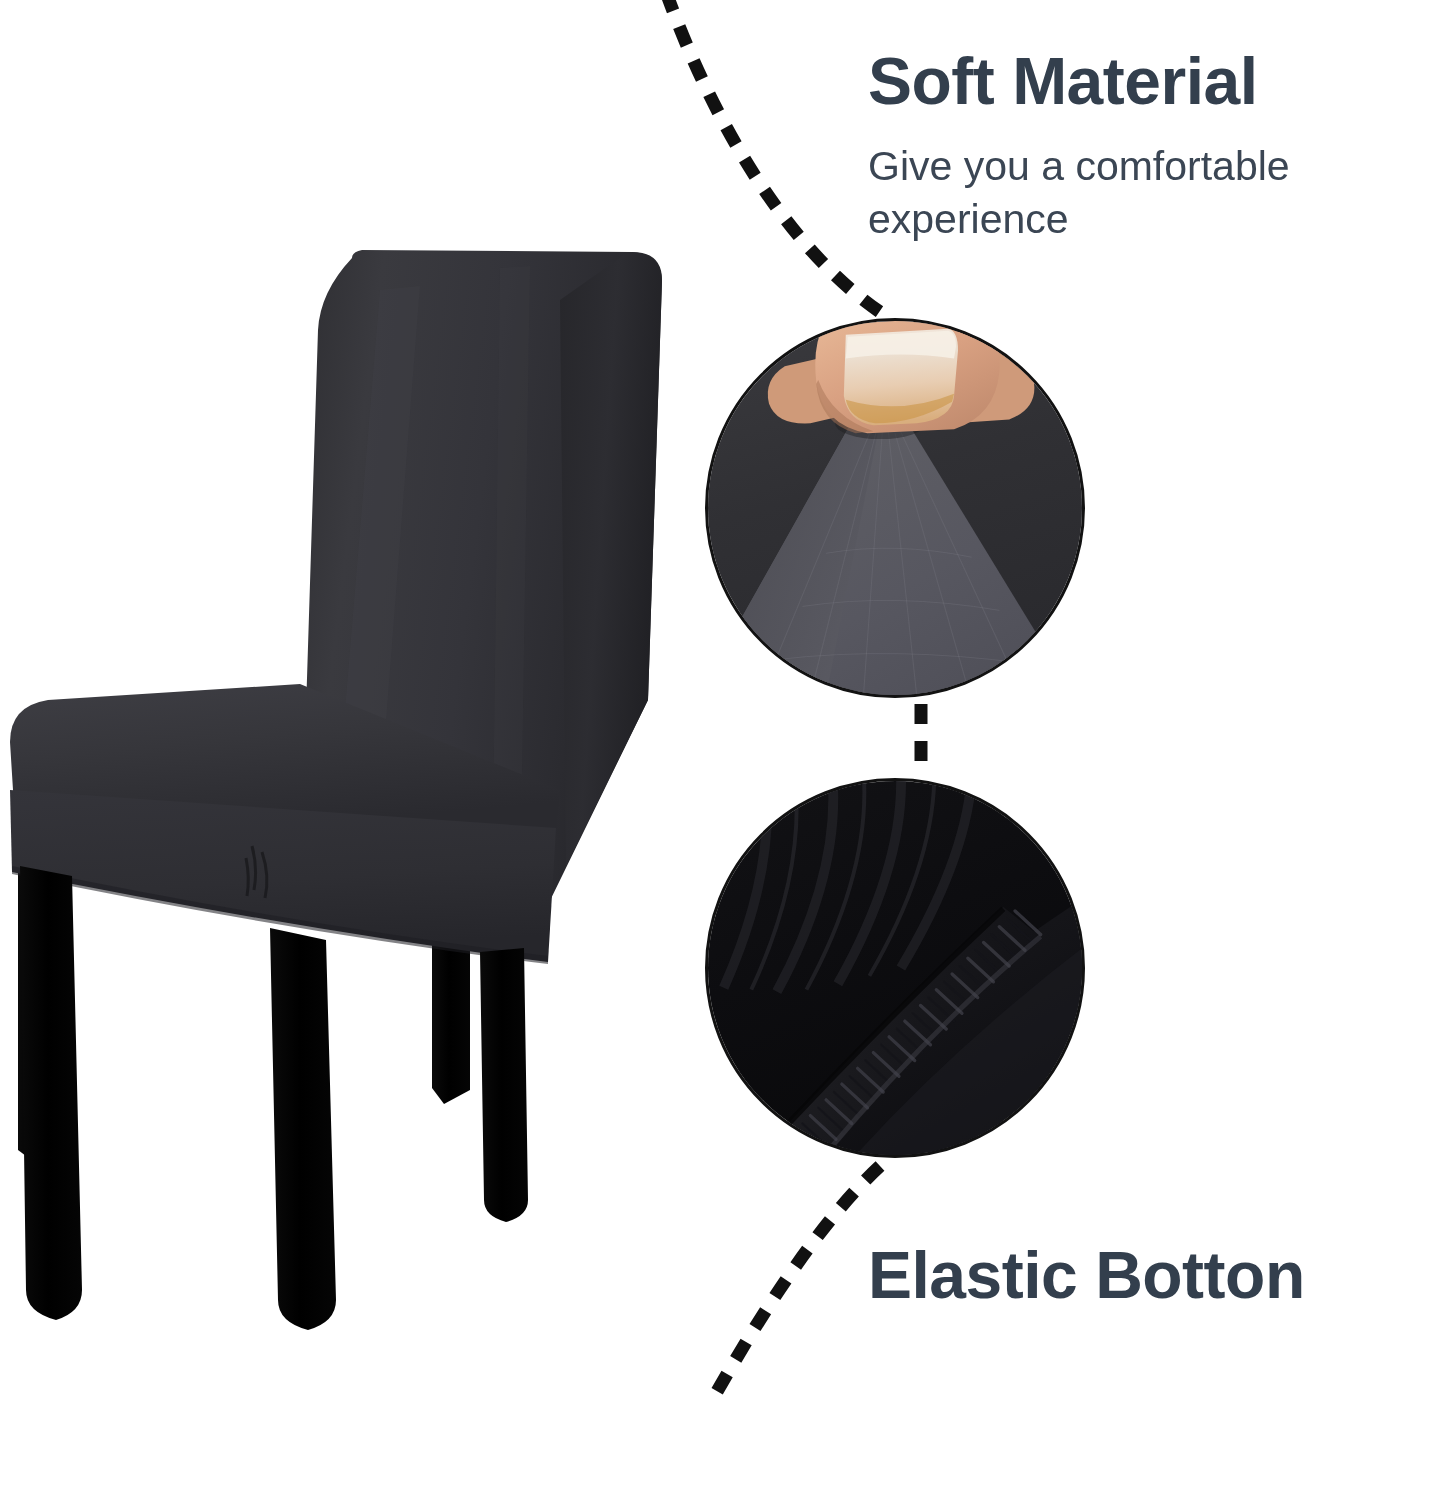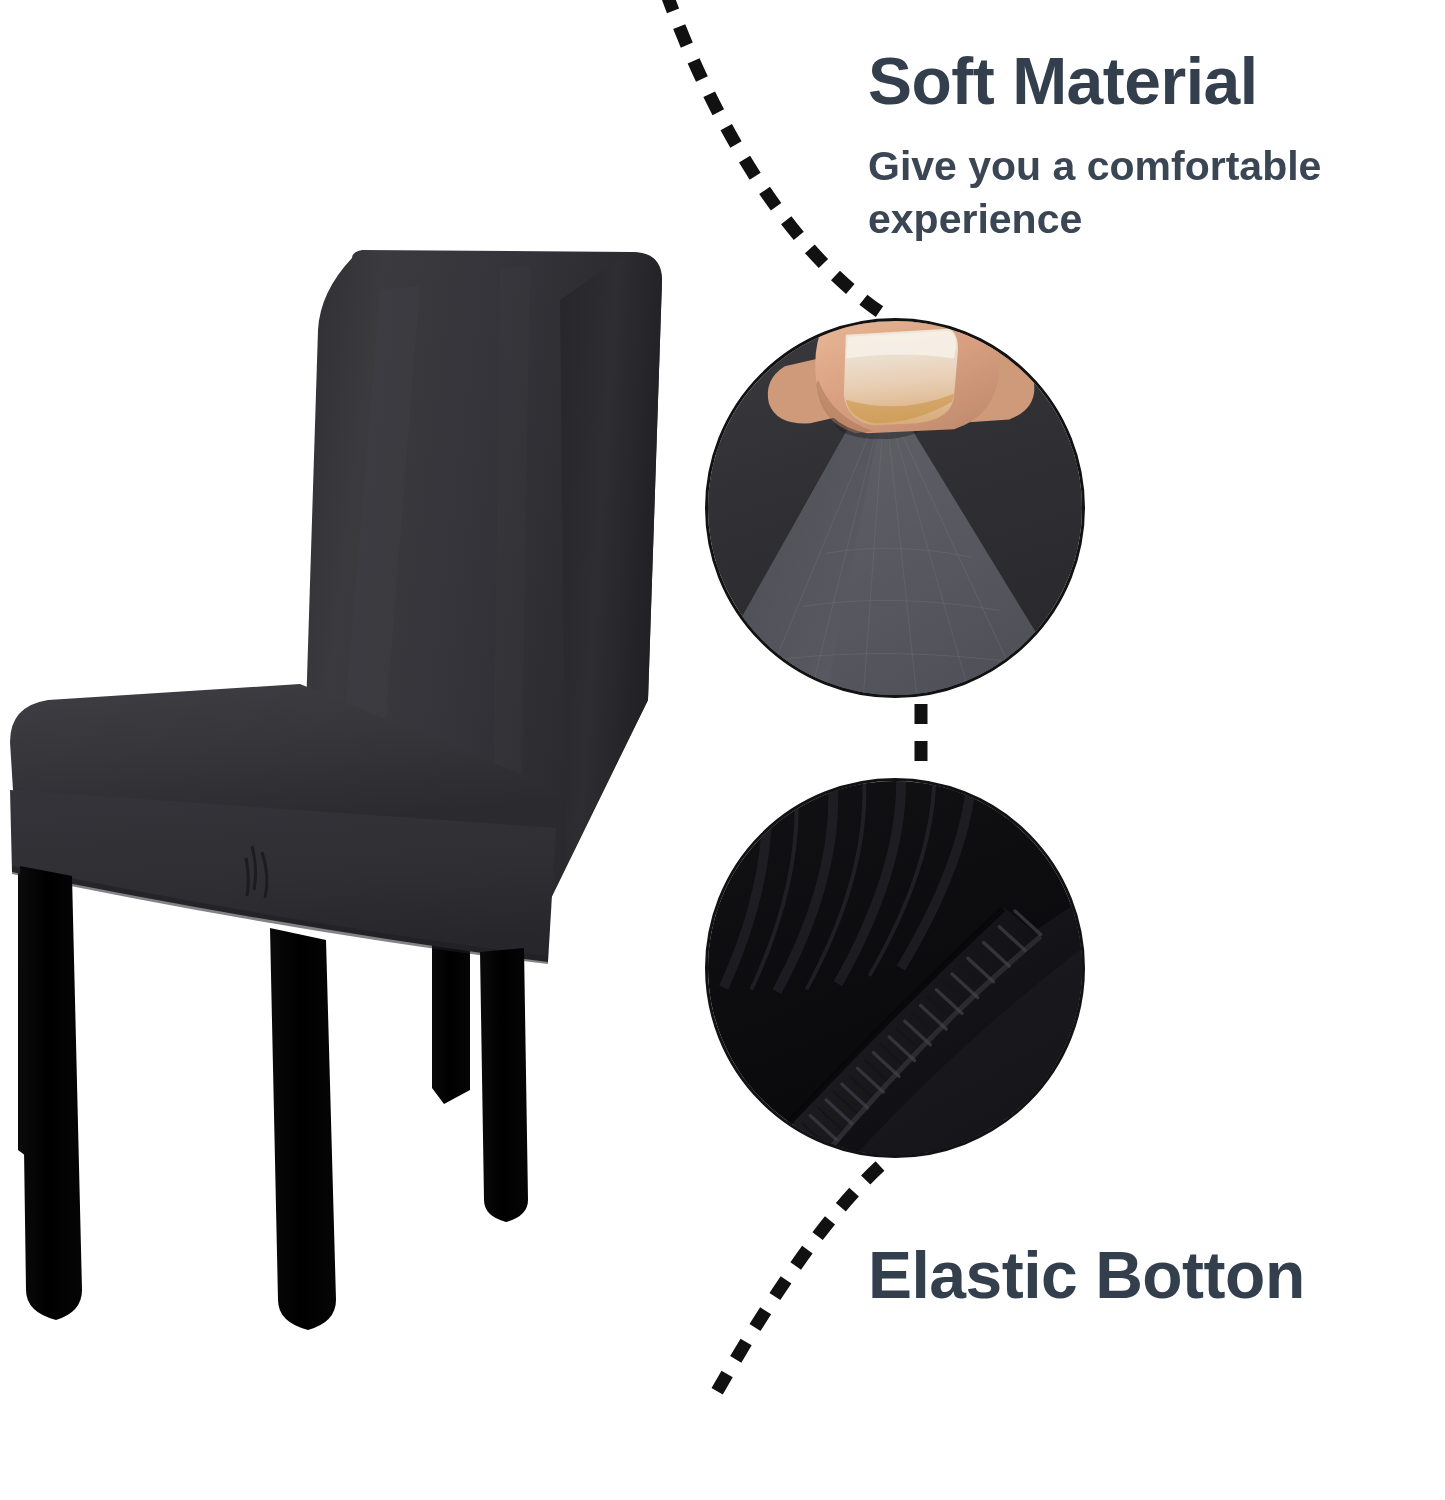--- a/index.html
+++ b/index.html
@@ -28,21 +28,21 @@
     font-size: 66px;
     font-weight: bold;
     color: #333f4d;
     letter-spacing: -0.5px;
     line-height: 1.0;
     margin: 0 0 26px 0;
     white-space: nowrap;
   }
   .feature-desc {
     font-size: 41px;
-    font-weight: bold;
+    font-weight: normal;
     color: #3b4654;
     line-height: 1.30;
     margin: 0;
   }
   #block-top { top: 48px; }
   #block-bottom { top: 1242px; }
   #block-bottom .feature-title { margin-bottom: 36px; }
 
   
   .arc-svg {

